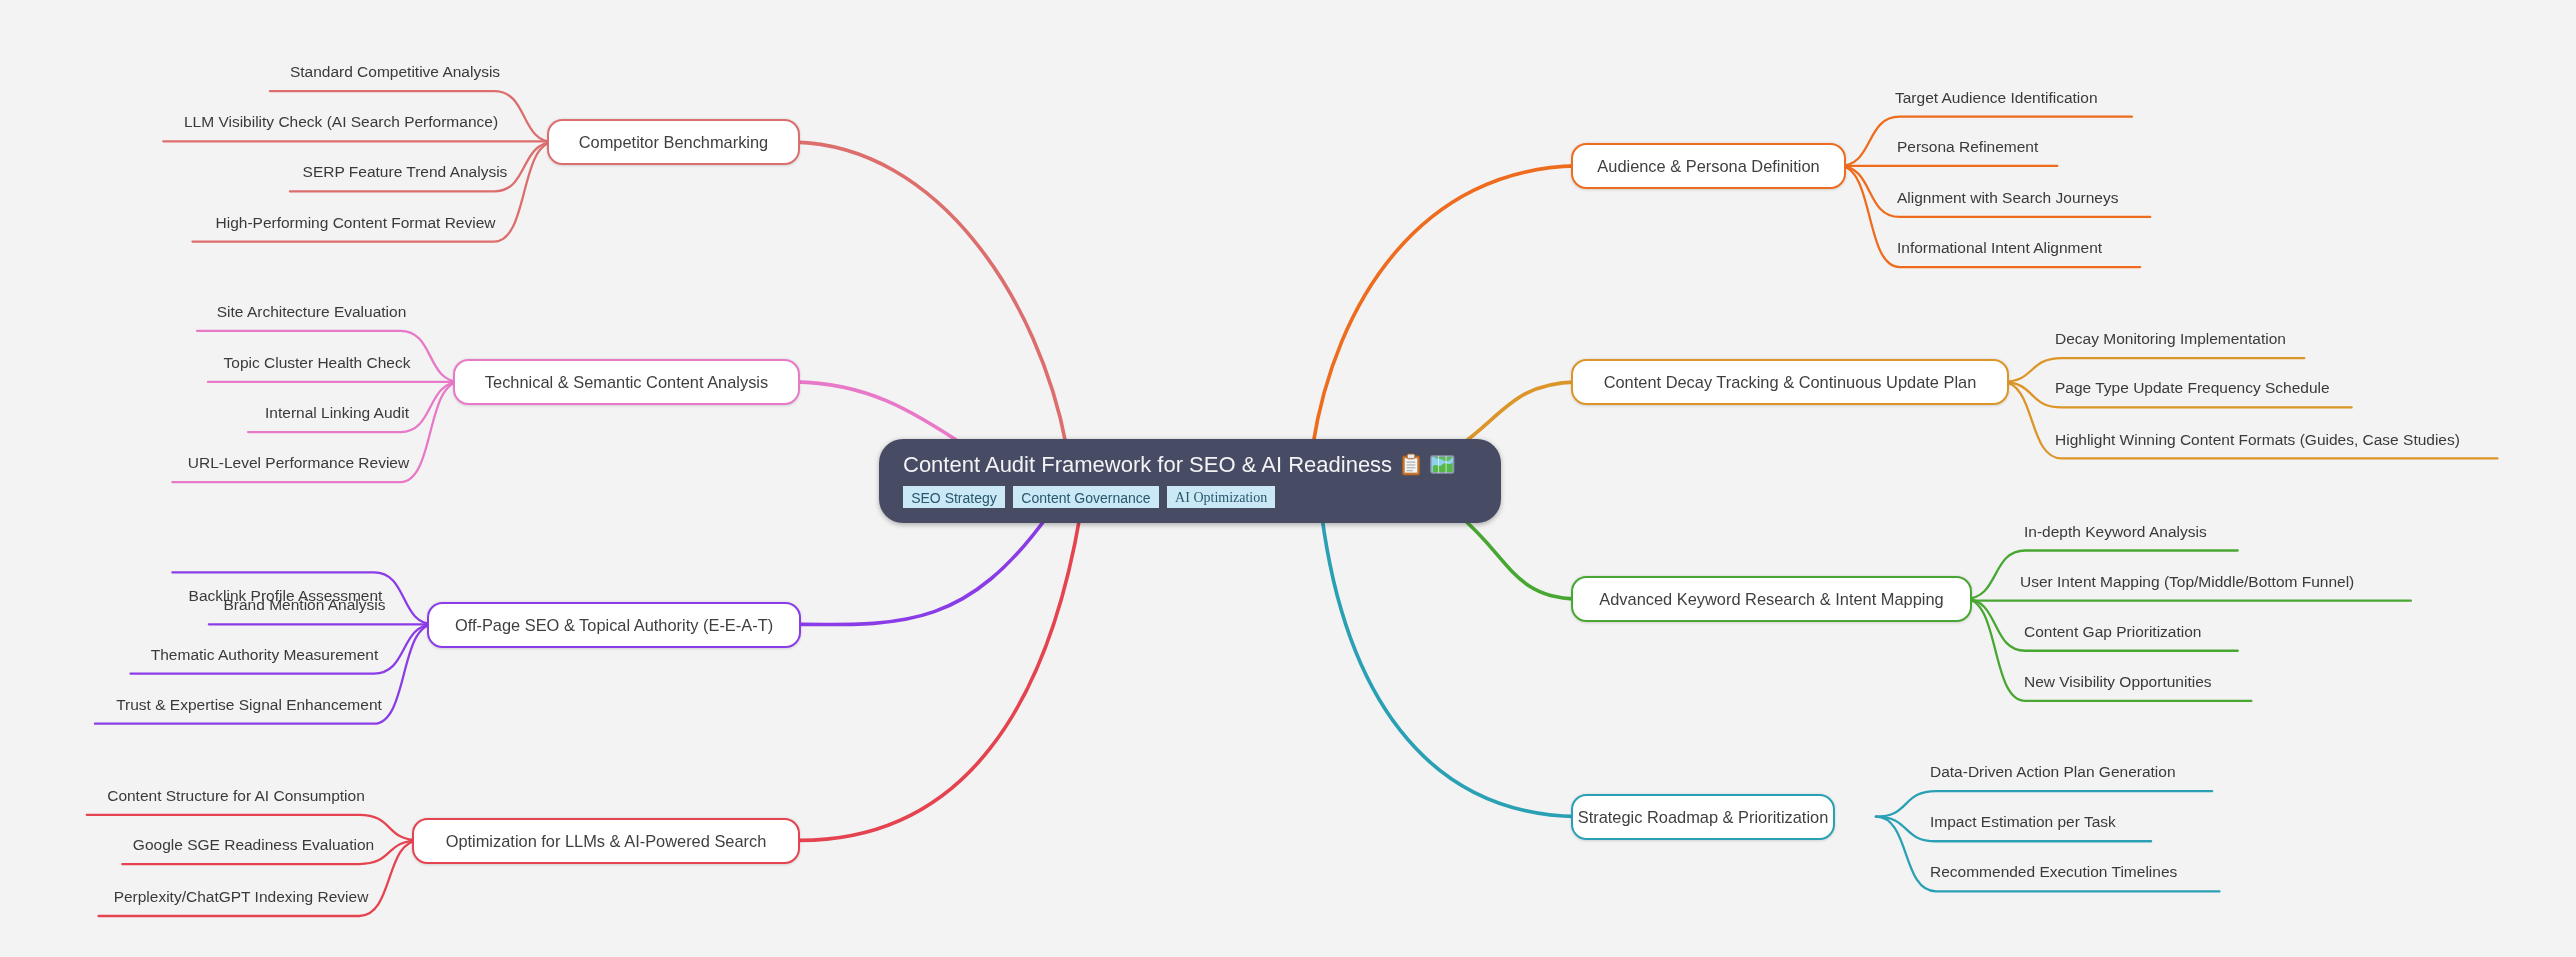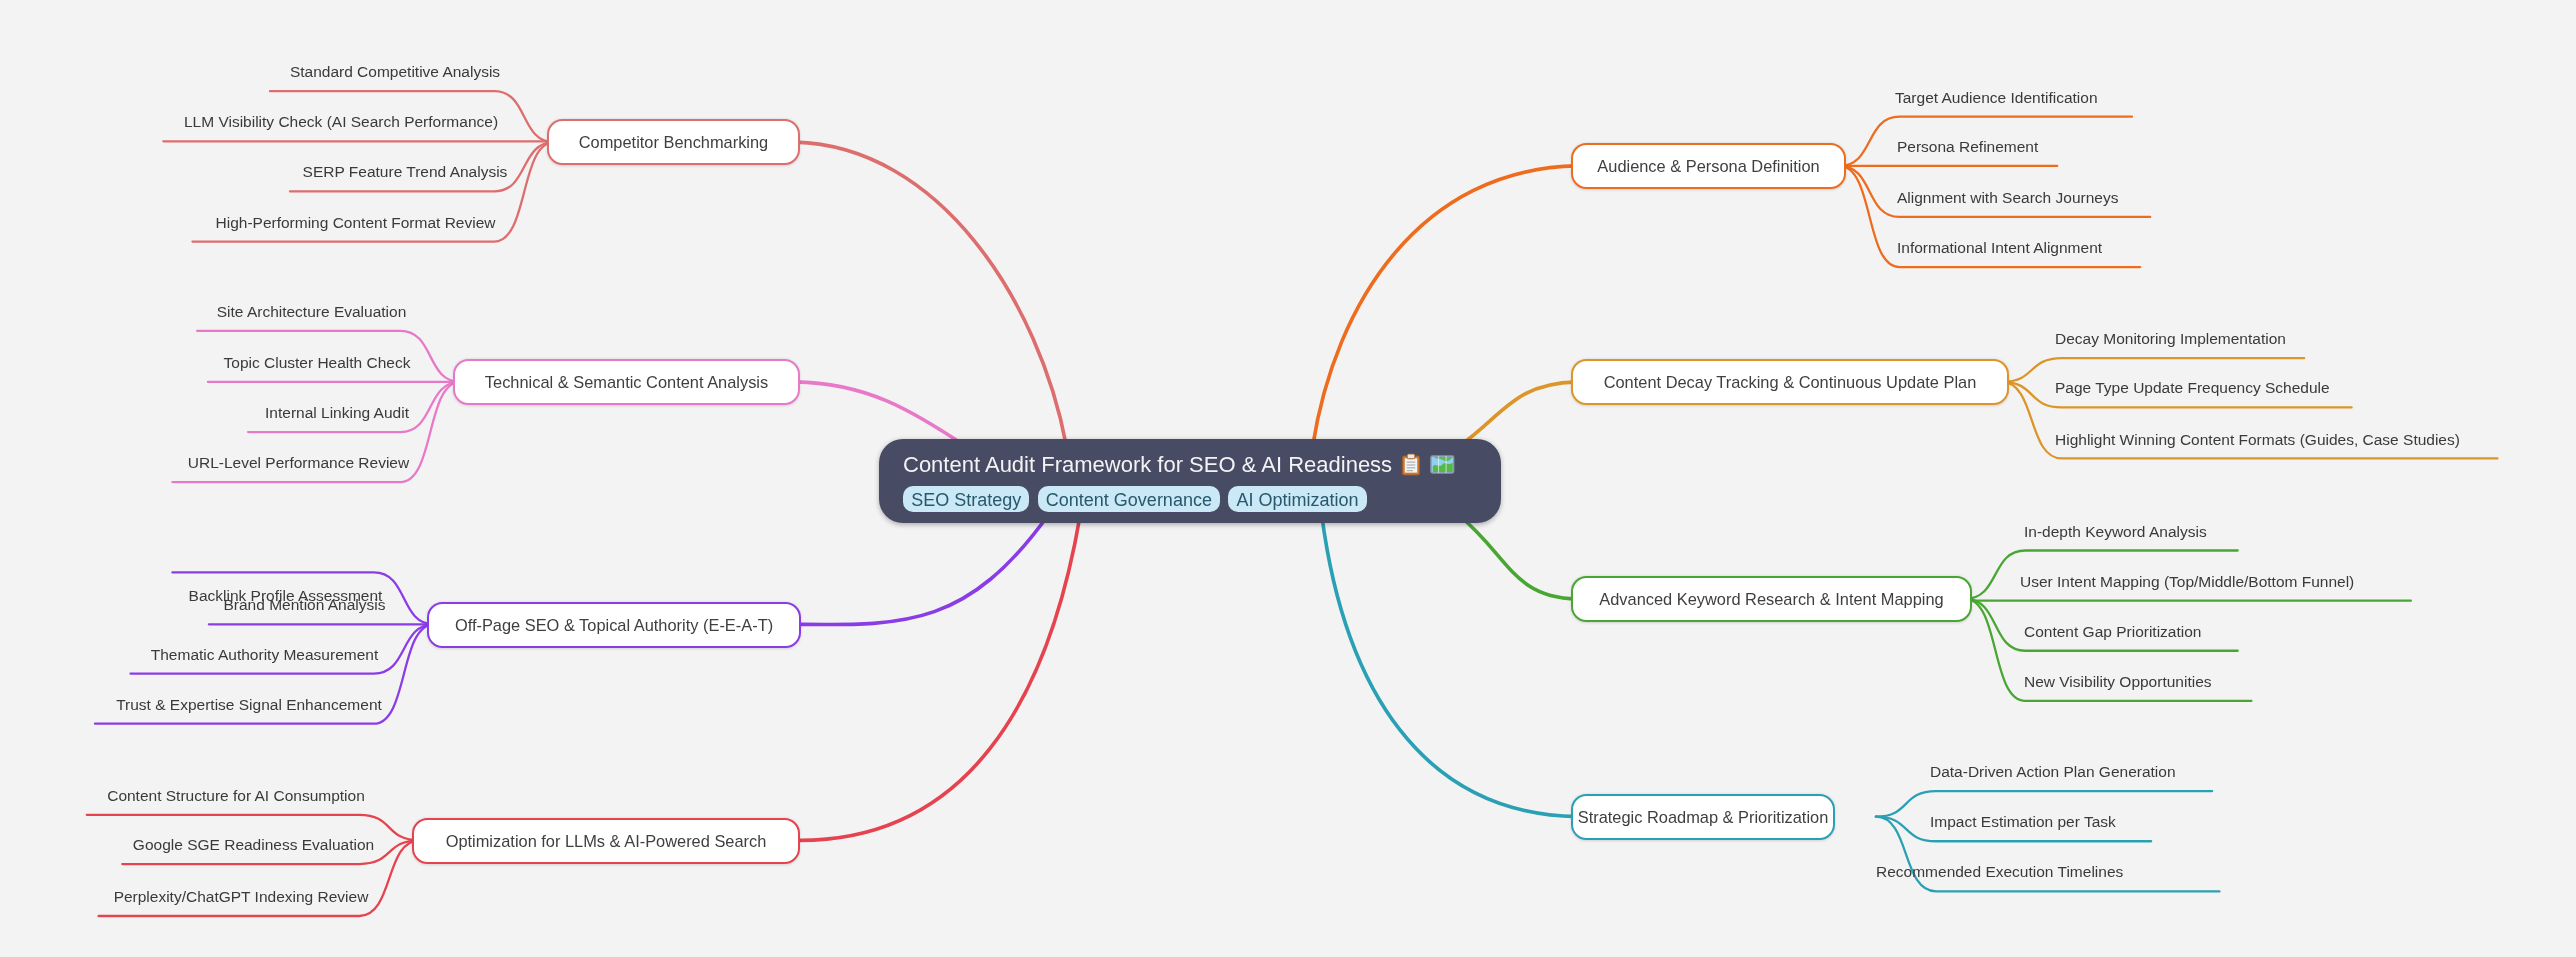--- a/index.html
+++ b/index.html
@@ -16,21 +16,21 @@
     white-space:nowrap;z-index:1;cursor:pointer;
   }
   .center-text{text-align:center;}
   #center-node{
     position:absolute;border-radius:24px;box-sizing:border-box;
     padding:12.8px 24px 0;box-shadow:0 1.8px 5.5px rgba(0,0,0,.28);z-index:3;cursor:pointer;
   }
   .center-title-row{display:flex;align-items:center;gap:9px;font-size:22px;font-weight:400;}
   .emoji-icon{display:inline-flex;align-items:center;}
   .center-tags{display:flex;gap:8.2px;margin-top:8.2px;}
-  .tag-chip{font-size:18px;line-height:1;padding:4.6px 8.2px 3.6px;border-radius:10px;cursor:pointer;}
+  .tag-chip{font-size:14px;line-height:1;padding:4.6px 8.2px 3.6px;border-radius:0;cursor:pointer;}
 </style>
 </head>
 <body style="background: rgb(244, 243, 243);">
 
 <div id="stage" style="width: 2576px; height: 957px; background: rgb(244, 243, 243);">
   <svg id="links" width="2576" height="957" viewBox="0 0 2826 1050">
       <path d="M 1170 490 C 1140 330, 1030 160, 872 156" stroke="#dc6e6e" stroke-width="4" fill="none" stroke-linecap="round"></path>
       <path d="M 296 100 L 542 100 C 580 100, 570 156, 608 156" stroke="#dc6e6e" stroke-width="2.5" fill="none" stroke-linecap="round"></path>
       <path d="M 179 155 L 608 155" stroke="#dc6e6e" stroke-width="2.5" fill="none" stroke-linecap="round"></path>
       <path d="M 318 210 L 542 210 C 580 210, 570 156, 608 156" stroke="#dc6e6e" stroke-width="2.5" fill="none" stroke-linecap="round"></path>
@@ -88,21 +88,21 @@
           <rect x="1" y="3" width="24" height="18" rx="1.5" fill="#8fd0f0" stroke="#8e94a6" stroke-width="1.5"></rect>
           <path d="M3 14 C6 10 10 16 13 12 C16 8 20 14 24 10 L24 20 L3 20 Z" fill="#57b84a"></path>
           <path d="M4 4 C8 7 12 5 15 8 C18 10 22 7 24 4 Z" fill="#57b84a" opacity="0.9"></path>
           <path d="M9 3 L9 21 M17 3 L17 21" stroke="#ffffff" stroke-width="1.2" opacity="0.55"></path>
         </svg>
       </span>
     </div>
     <div class="center-tags">
       <span class="tag-chip" style="background: rgb(203, 232, 246); color: rgb(39, 88, 108);">SEO Strategy</span>
       <span class="tag-chip" style="background: rgb(203, 232, 246); color: rgb(39, 88, 108);">Content Governance</span>
-      <span class="tag-chip" style="background: rgb(203, 232, 246); color: rgb(39, 88, 108);">AI Optimization</span>
+      <span class="tag-chip" style="background: rgb(203, 232, 246); color: rgb(39, 88, 108); font-family: Liberation Serif, serif;">AI Optimization</span>
     </div>
   </div>
 <div class="child-topic center-text" style="top: 60px; left: 270px; width: 250px;">Standard Competitive Analysis</div>
     <div class="child-topic center-text" style="top: 110px; left: 163px; width: 356px;">LLM Visibility Check (AI Search Performance)</div>
     <div class="child-topic center-text" style="top: 160px; left: 290px; width: 230px;">SERP Feature Trend Analysis</div>
     <div class="child-topic center-text" style="top: 211px; left: 192px; width: 327px;">High-Performing Content Format Review</div>
     <div class="branch-node" style="left: 547px; top: 119px; width: 253px; height: 46px; border-color: rgb(220, 110, 110);">Competitor Benchmarking</div>
     <div class="child-topic center-text" style="top: 300px; left: 197px; width: 229px;">Site Architecture Evaluation</div>
     <div class="child-topic center-text" style="top: 351px; left: 208px; width: 218px;">Topic Cluster Health Check</div>
     <div class="child-topic center-text" style="top: 401px; left: 248px; width: 178px;">Internal Linking Audit</div>
@@ -126,16 +126,16 @@
     <div class="child-topic" style="top: 376px; left: 2055px;">Page Type Update Frequency Schedule</div>
     <div class="child-topic" style="top: 428px; left: 2055px;">Highlight Winning Content Formats (Guides, Case Studies)</div>
     <div class="branch-node" style="left: 1571px; top: 359px; width: 438px; height: 46px; border-color: rgb(220, 149, 41);">Content Decay Tracking &amp; Continuous Update Plan</div>
     <div class="child-topic" style="top: 520px; left: 2024px;">In-depth Keyword Analysis</div>
     <div class="child-topic" style="top: 570px; left: 2020px;">User Intent Mapping (Top/Middle/Bottom Funnel)</div>
     <div class="child-topic" style="top: 620px; left: 2024px;">Content Gap Prioritization</div>
     <div class="child-topic" style="top: 670px; left: 2024px;">New Visibility Opportunities</div>
     <div class="branch-node" style="left: 1571px; top: 576px; width: 401px; height: 46px; border-color: rgb(71, 167, 50);">Advanced Keyword Research &amp; Intent Mapping</div>
     <div class="child-topic" style="top: 760px; left: 1930px;">Data-Driven Action Plan Generation</div>
     <div class="child-topic" style="top: 810px; left: 1930px;">Impact Estimation per Task</div>
-    <div class="child-topic" style="top: 860px; left: 1876px;">Recommended Execution Timelines</div>
+    <div class="child-topic" style="top: 860px; left: 1930px;">Recommended Execution Timelines</div>
     <div class="branch-node" style="left: 1571px; top: 794px; width: 264px; height: 46px; border-color: rgb(42, 160, 181);">Strategic Roadmap &amp; Prioritization</div>
   </div>
 
 
 </body></html>

